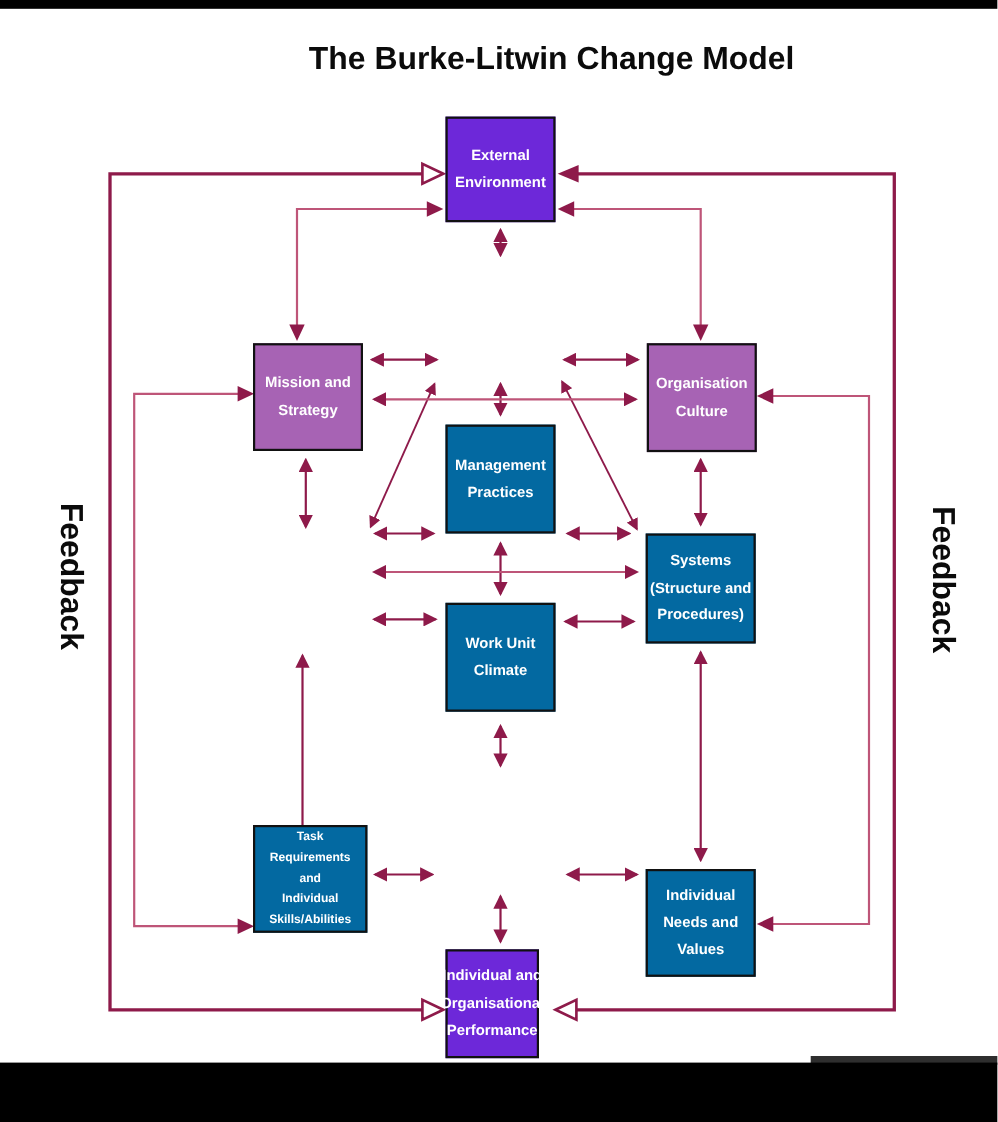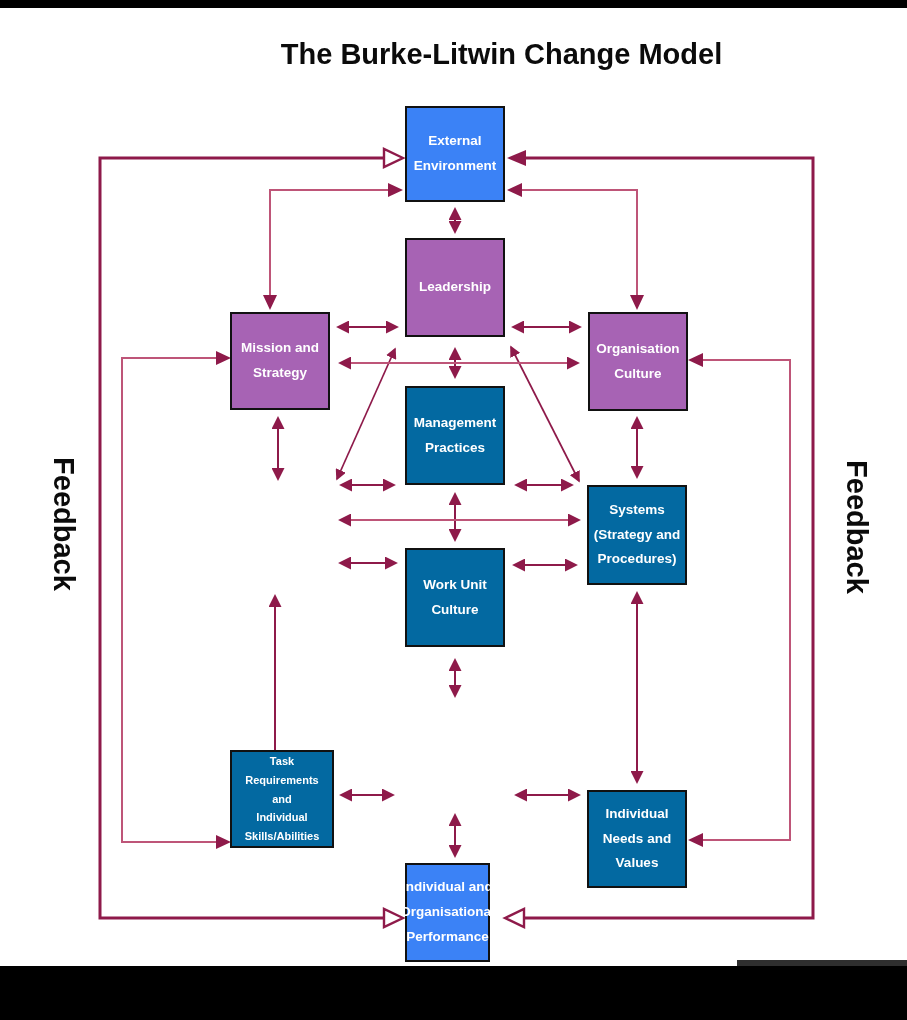--- a/index.html
+++ b/index.html
@@ -21,21 +21,21 @@
     transform:rotate(90deg);
   }
   #feedback-left{left:-50px;top:504px;}
   #feedback-right{left:743px;top:507px;}
   #connectors{position:absolute;left:0;top:0;z-index:1;}
   .box{
     position:absolute;z-index:2;box-sizing:border-box;border:2px solid #111;
     display:flex;align-items:center;justify-content:center;text-align:center;
     color:#fff;font-weight:bold;font-size:13.5px;line-height:1.85;white-space:pre-line;
   }
-  .box.orange{background:#3b82f6;text-align:center;}
+  .box.orange{background:#6d28d9;text-align:center;}
   .box.purple{background:#A763B4;}
   .box.pink{background:#0369a1;}
   .box.small-text{font-size:11px;line-height:1.72;}
 </style>
 </head>
 <body>
 
 <div id="stage">
 
   <div id="bar-top" class="bar"></div>
@@ -112,38 +112,37 @@
 
     <g stroke="#BE5578" stroke-width="2">
       <line x1="340" y1="363" x2="578" y2="363" marker-start="url(#aD)" marker-end="url(#aD)"></line>
       <line x1="340" y1="520" x2="579" y2="520" marker-start="url(#aD)" marker-end="url(#aD)"></line>
     </g>
   </svg>
 
   <div class="box orange" style="left:405px;top:106px;width:100px;height:96px">External
 Environment</div>
 
-  <div class="box purple" style="left:405px;top:238px;width:100px;height:99px">Leadership</div>
 
   <div class="box purple" style="left:230px;top:312px;width:100px;height:98px">Mission and
 Strategy</div>
 
   <div class="box purple" style="left:588px;top:312px;width:100px;height:99px">Organisation
 Culture</div>
 
   <div class="box pink" style="left:405px;top:386px;width:100px;height:99px">Management
 Practices</div>
 
 
   <div class="box pink" style="left:587px;top:485px;width:100px;height:100px">Systems
-(Strategy and
+(Structure and
 Procedures)</div>
 
   <div class="box pink" style="left:405px;top:548px;width:100px;height:99px">Work Unit
-Culture</div>
+Climate</div>
 
 
   <div class="box pink small-text" style="left:230px;top:750px;width:104px;height:98px">Task
 Requirements
 and
 Individual
 Skills/Abilities</div>
 
   <div class="box pink" style="left:587px;top:790px;width:100px;height:98px">Individual
 Needs and

